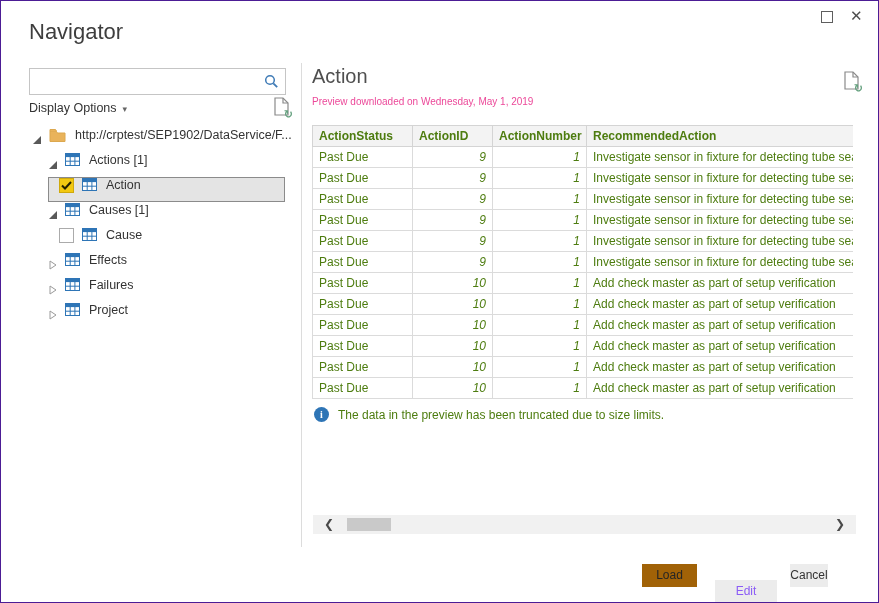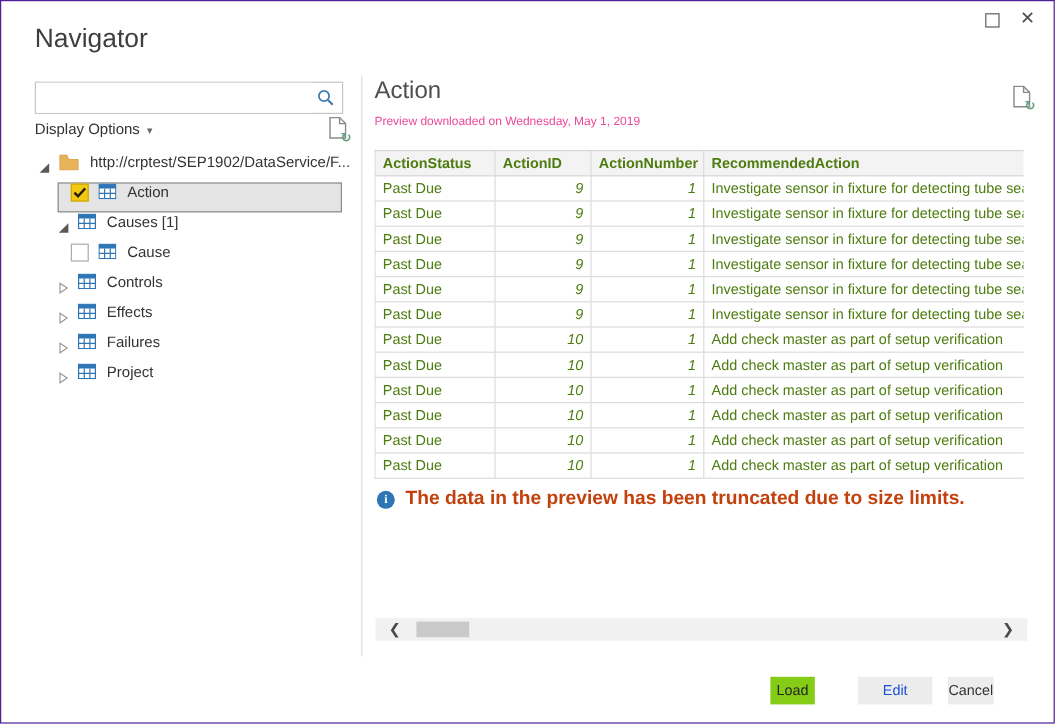--- a/index.html
+++ b/index.html
@@ -43,31 +43,31 @@
   table.preview { border-collapse:collapse; table-layout:fixed; width:745px; }
   table.preview th, table.preview td {
     height:21px; padding:0 6px; font-size:12px; border:1px solid #DBDBDB;
     white-space:nowrap; overflow:hidden; text-align:left; color:#4d7c0f;
   }
   table.preview th { background:#F3F3F3; font-weight:bold; border-color:#D4D4D4; }
   table.preview td.num { text-align:right; font-style:italic; }
   .info-row { position:absolute; left:313px; top:406px; display:flex; align-items:center; gap:9px; }
   .info-icon { width:15px; height:15px; border-radius:50%; background:#2E75B6; color:#fff; font-size:10px; font-weight:bold;
     display:flex; align-items:center; justify-content:center; font-family:"Liberation Serif",serif; flex:0 0 auto; }
-  .info-text { font-size:16px; font-weight:bold; color:#c2410c; }
+  .info-text { font-size:12px; font-weight:normal; color:#4d7c0f; }
   
   .hscroll { position:absolute; left:312px; top:514px; width:543px; height:19px; background:#F1F1F1; }
   .hscroll .ch { position:absolute; top:1px; font-size:12px; font-weight:bold; color:#4A4A4A; cursor:pointer; line-height:17px; }
   .hscroll .ch-l { left:11px; }
   .hscroll .ch-r { right:11px; }
   .hscroll .thumb { position:absolute; left:34px; top:3px; width:44px; height:13px; background:#C9C9C9; cursor:pointer; }
   
   .btn { position:absolute; top:563px; height:23px; font-size:12px; font-family:inherit; border:none; cursor:pointer; text-align:center; line-height:23px; }
-  .btn-load { left:641px; width:37px; background:#84cc16; color:#252525; }
-  .btn-edit { left:714px; width:62px; background:#ECECEC; color:#1d4ed8; }
+  .btn-load { left:641px; width:55px; background:#a16207; color:#252525; }
+  .btn-edit { left:714px; width:62px; background:#ECECEC; color:#8b5cf6;margin-top:16px; }
   .btn-cancel { left:789px; width:38px; background:#ECECEC; color:#333; }
 </style>
 </head>
 <body>
 
 <div class="dialog">
 
   <div class="win-title">Navigator</div>
   <div class="btn-max"></div>
   <div class="btn-close">✕</div>
@@ -102,20 +102,37 @@
           </svg>
         </span>
         <span class="ticon">
           <svg width="17" height="14" viewBox="0 0 17 14">
             <path d="M1 3 h6 l1.5 2 H16 v8.5 H1 z" fill="#E9B35B" stroke="#DCA84F"></path>
             <path d="M1 3 V1.5 h5.5 l1 1.5" fill="#E9B35B" stroke="#DCA84F"></path>
           </svg>
         </span>
         <span class="lbl">http://crptest/SEP1902/DataService/F...</span>
       </div>
+      <div class="tree-row lvl1">
+        <span class="exp">
+          <svg width="10" height="10" viewBox="0 0 10 10">
+            <polygon points="9,1 9,9 1,9" fill="#595959"></polygon>
+          </svg>
+        </span>
+        <span class="ticon">
+          <svg width="15" height="13" viewBox="0 0 15 13">
+            <rect x="0.5" y="0.5" width="14" height="12" fill="#fff" stroke="#2E75B6"></rect>
+            <rect x="0.5" y="0.5" width="14" height="3.6" fill="#2E75B6"></rect>
+            <line x1="5.2" y1="4" x2="5.2" y2="12.5" stroke="#2E75B6"></line>
+            <line x1="9.9" y1="4" x2="9.9" y2="12.5" stroke="#2E75B6"></line>
+            <line x1="0.5" y1="8.2" x2="14.5" y2="8.2" stroke="#2E75B6"></line>
+          </svg>
+        </span>
+        <span class="lbl">Actions [1]</span>
+      </div>
       <div class="tree-row lvl2 selected">
         <span class="cb checked">
           <svg width="11" height="9" viewBox="0 0 11 9">
             <path d="M1 4.5 L4 7.5 L10 1" fill="none" stroke="#262200" stroke-width="2"></path>
           </svg>
         </span>
         <span class="ticon">
           <svg width="15" height="13" viewBox="0 0 15 13">
             <rect x="0.5" y="0.5" width="14" height="12" fill="#fff" stroke="#2E75B6"></rect>
             <rect x="0.5" y="0.5" width="14" height="3.6" fill="#2E75B6"></rect>
@@ -148,37 +165,20 @@
         <span class="ticon">
           <svg width="15" height="13" viewBox="0 0 15 13">
             <rect x="0.5" y="0.5" width="14" height="12" fill="#fff" stroke="#2E75B6"></rect>
             <rect x="0.5" y="0.5" width="14" height="3.6" fill="#2E75B6"></rect>
             <line x1="5.2" y1="4" x2="5.2" y2="12.5" stroke="#2E75B6"></line>
             <line x1="9.9" y1="4" x2="9.9" y2="12.5" stroke="#2E75B6"></line>
             <line x1="0.5" y1="8.2" x2="14.5" y2="8.2" stroke="#2E75B6"></line>
           </svg>
         </span>
         <span class="lbl">Cause</span>
-      </div>
-      <div class="tree-row lvl1">
-        <span class="exp">
-          <svg width="10" height="10" viewBox="0 0 10 10">
-            <path d="M2 1 L8 5 L2 9 Z" fill="none" stroke="#9A9A9A"></path>
-          </svg>
-        </span>
-        <span class="ticon">
-          <svg width="15" height="13" viewBox="0 0 15 13">
-            <rect x="0.5" y="0.5" width="14" height="12" fill="#fff" stroke="#2E75B6"></rect>
-            <rect x="0.5" y="0.5" width="14" height="3.6" fill="#2E75B6"></rect>
-            <line x1="5.2" y1="4" x2="5.2" y2="12.5" stroke="#2E75B6"></line>
-            <line x1="9.9" y1="4" x2="9.9" y2="12.5" stroke="#2E75B6"></line>
-            <line x1="0.5" y1="8.2" x2="14.5" y2="8.2" stroke="#2E75B6"></line>
-          </svg>
-        </span>
-        <span class="lbl">Controls</span>
       </div>
       <div class="tree-row lvl1">
         <span class="exp">
           <svg width="10" height="10" viewBox="0 0 10 10">
             <path d="M2 1 L8 5 L2 9 Z" fill="none" stroke="#9A9A9A"></path>
           </svg>
         </span>
         <span class="ticon">
           <svg width="15" height="13" viewBox="0 0 15 13">
             <rect x="0.5" y="0.5" width="14" height="12" fill="#fff" stroke="#2E75B6"></rect>

